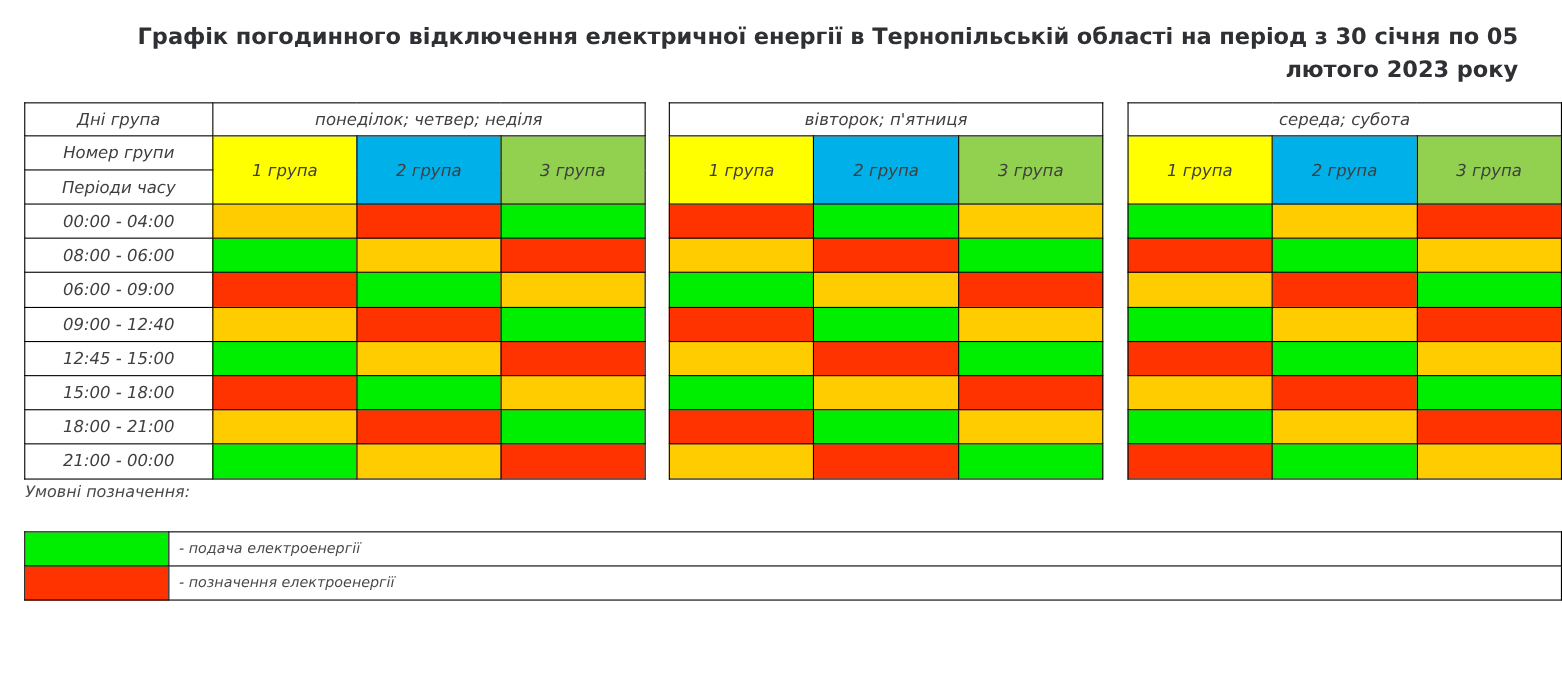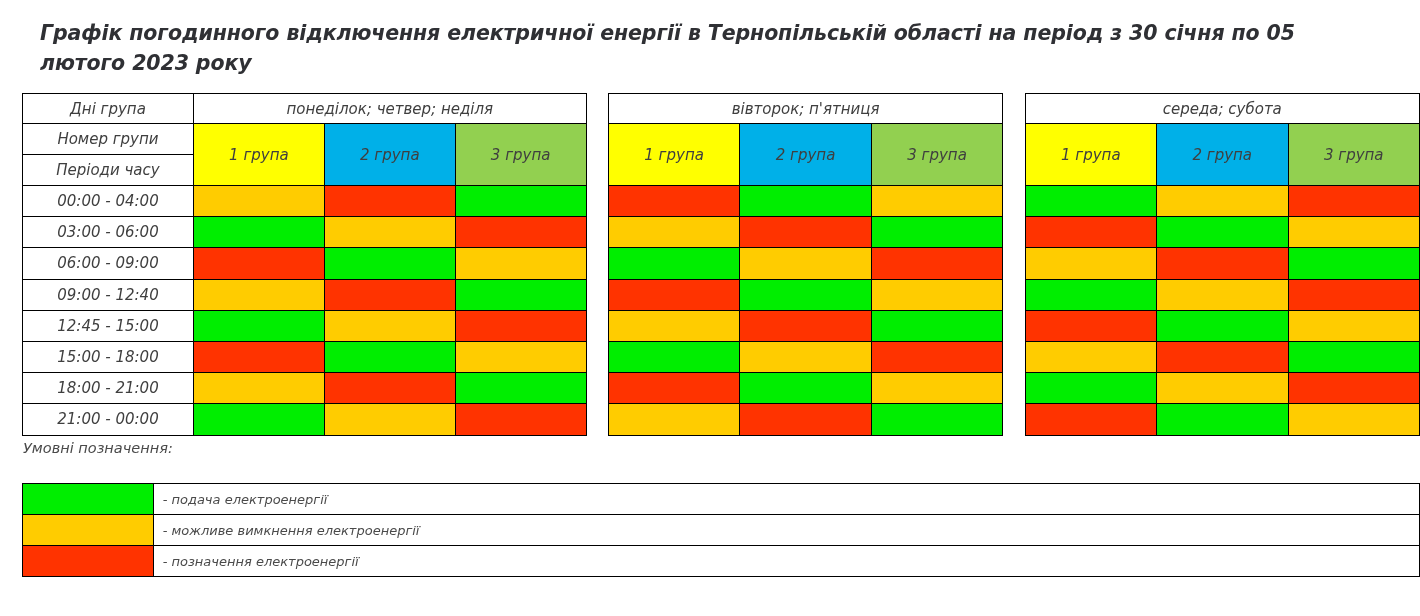--- a/index.html
+++ b/index.html
@@ -14,22 +14,21 @@
     color: #3b3b3b;
     overflow: hidden;
     position: relative;
   }
 
   
   #title {
     width: 1340px;
     margin: 0 auto;
     padding-top: 18px;
-    text-align: left;
-    font-style: italic;
+    text-align: right;
     font-weight: bold;
     font-size: 20.5px;
     line-height: 30px;
     color: #2f3034;
     letter-spacing: -0.1px;
   }
   #title .tail { font-weight: bold; }
 
   
   #tables {
@@ -153,21 +152,21 @@
         <tr>
           <td class="lbl-cell">Періоди часу</td>
         </tr>
         <tr>
           <td class="lbl-cell time">00:00 - 04:00</td>
           <td class="cell" style="background: rgb(255, 204, 0);"></td>
           <td class="cell" style="background: rgb(255, 51, 0);"></td>
           <td class="cell" style="background: rgb(0, 238, 0);"></td>
         </tr>
         <tr>
-          <td class="lbl-cell time">03:00 - 06:00</td>
+          <td class="lbl-cell time">08:00 - 06:00</td>
           <td class="cell" style="background: rgb(0, 238, 0);"></td>
           <td class="cell" style="background: rgb(255, 204, 0);"></td>
           <td class="cell" style="background: rgb(255, 51, 0);"></td>
         </tr>
         <tr>
           <td class="lbl-cell time">06:00 - 09:00</td>
           <td class="cell" style="background: rgb(255, 51, 0);"></td>
           <td class="cell" style="background: rgb(0, 238, 0);"></td>
           <td class="cell" style="background: rgb(255, 204, 0);"></td>
         </tr>
@@ -324,21 +323,17 @@
   </div>
 
 <div id="legend-caption">Умовні позначення:</div>
 <table id="legend">
     <tbody>
       <tr>
         <td class="swatch" style="background: rgb(0, 238, 0);"></td>
         <td class="desc">- подача електроенергії</td>
       </tr>
       <tr>
-        <td class="swatch" style="background: rgb(255, 204, 0);"></td>
-        <td class="desc">- можливе вимкнення електроенергії</td>
-      </tr>
-      <tr>
         <td class="swatch" style="background: rgb(255, 51, 0);"></td>
         <td class="desc">- позначення електроенергії</td>
       </tr>
     </tbody>
   </table>
 
 </body></html>

